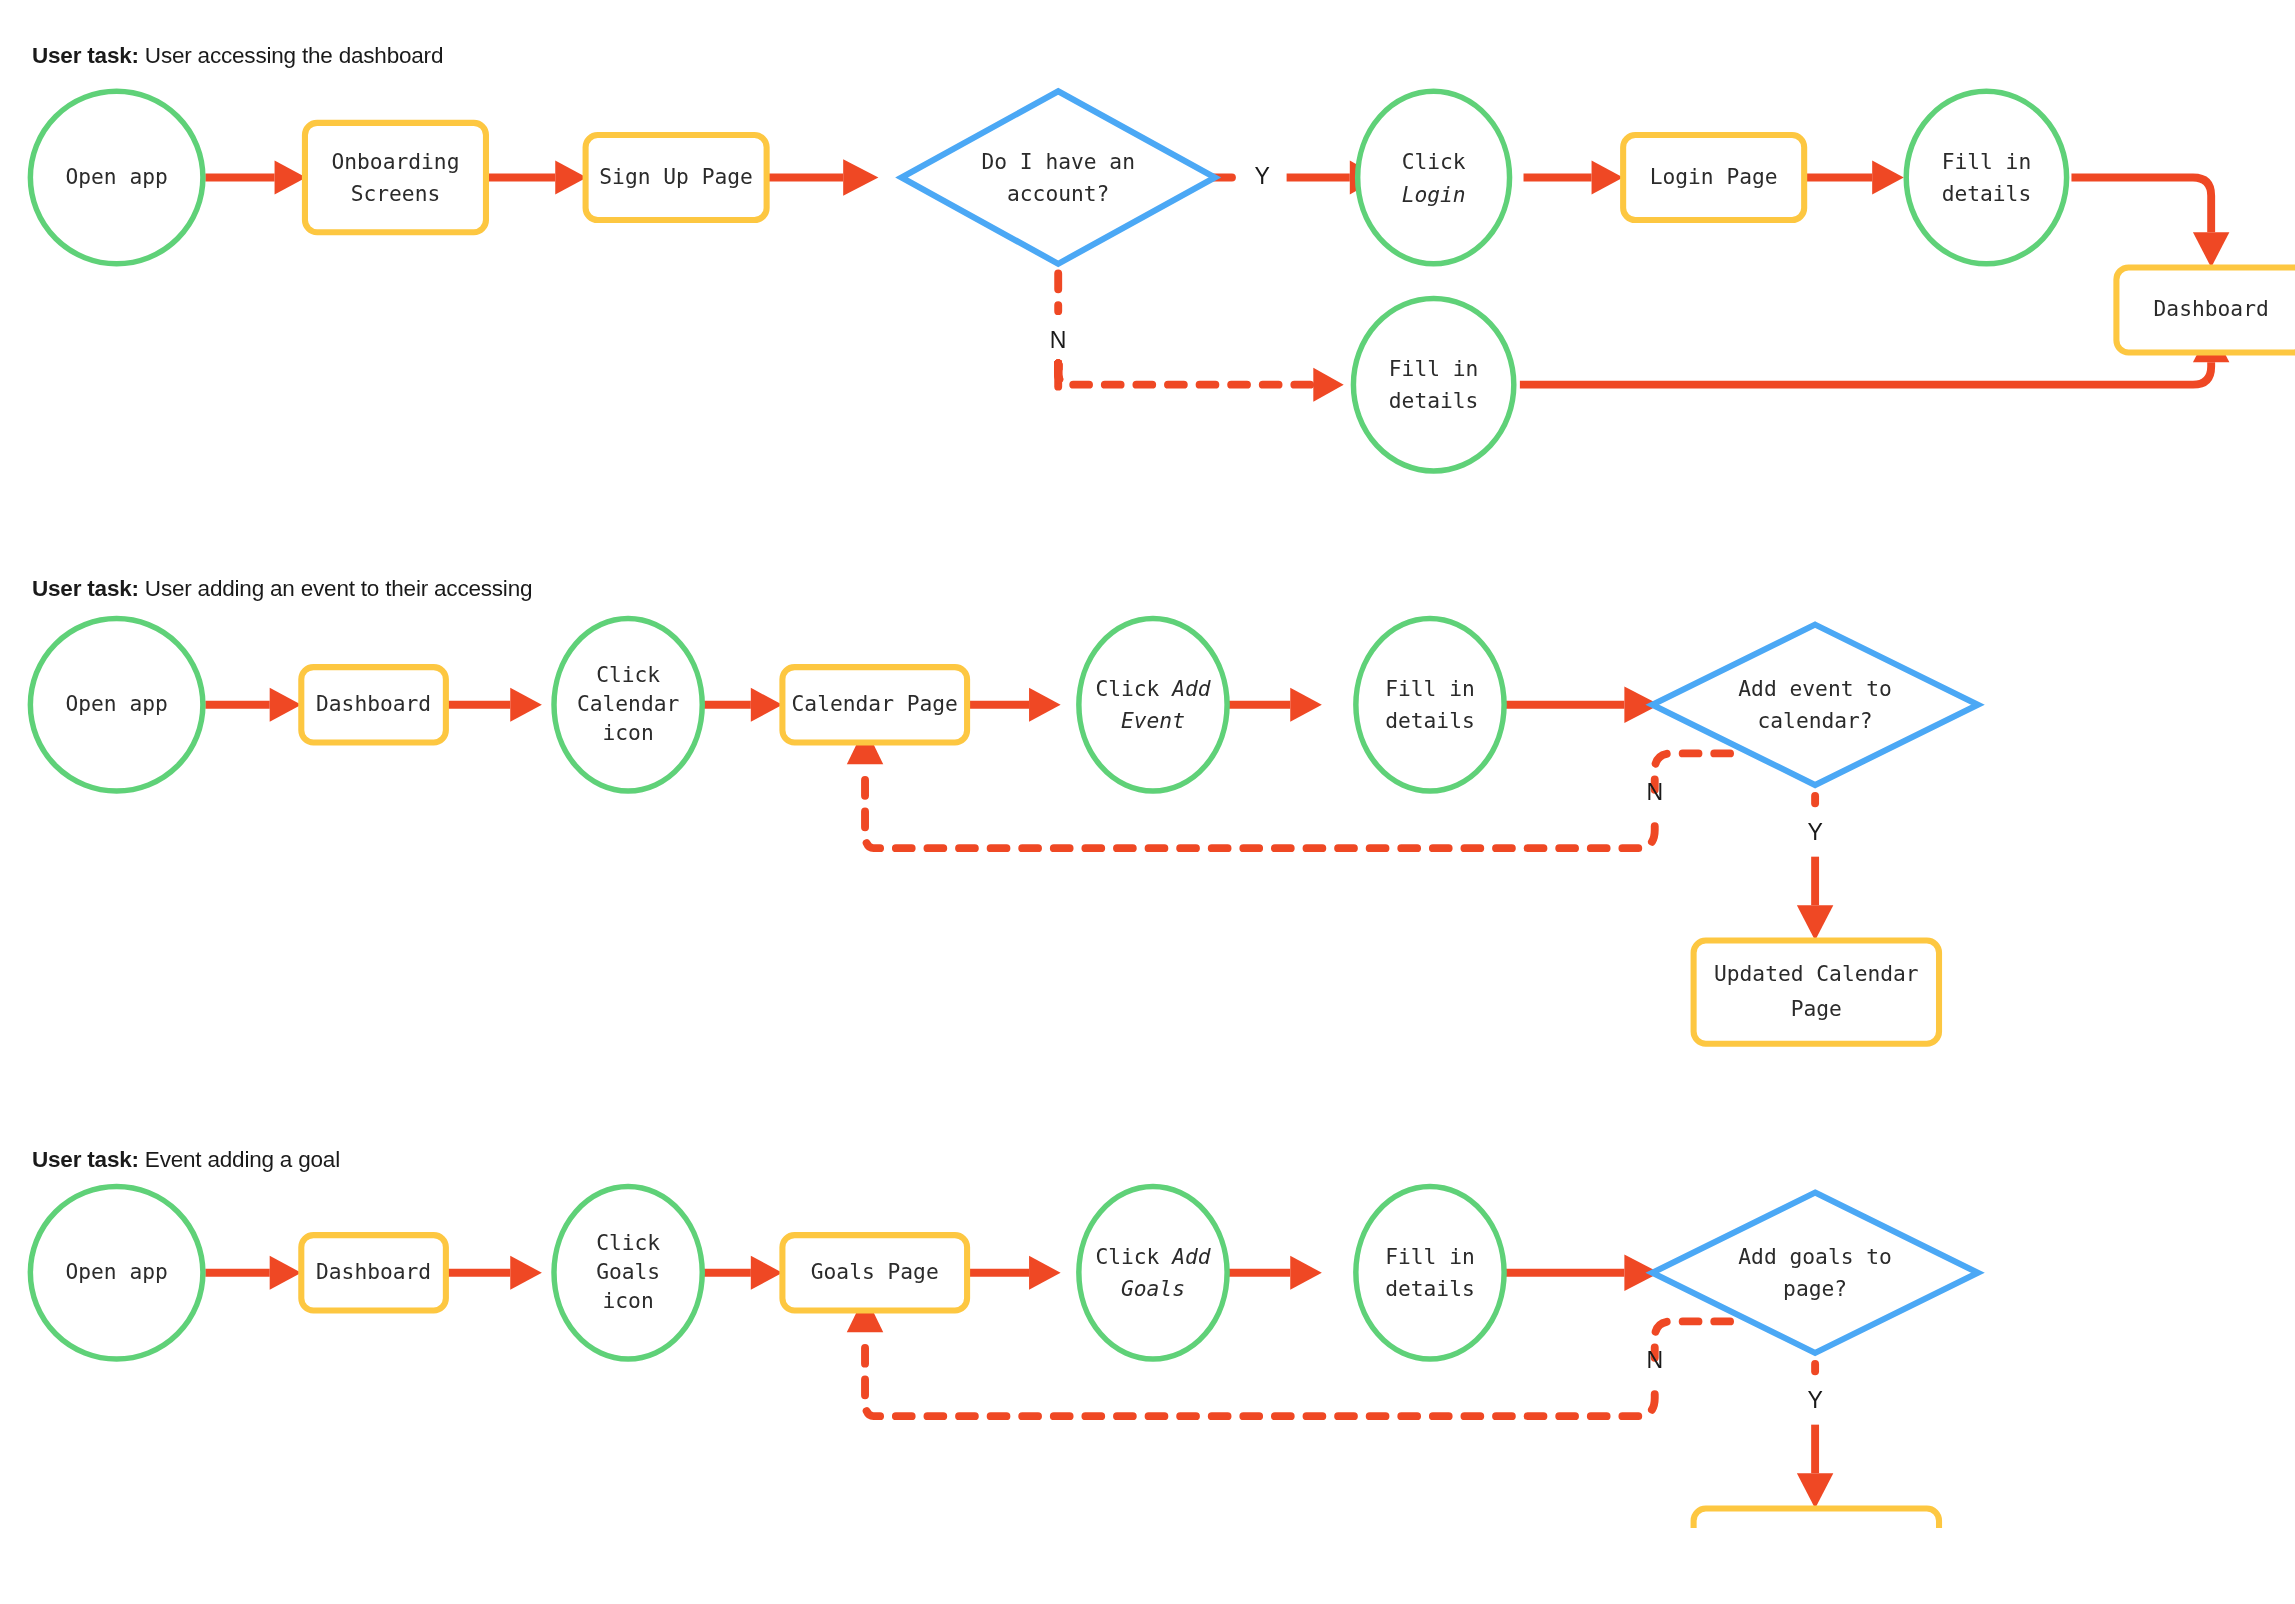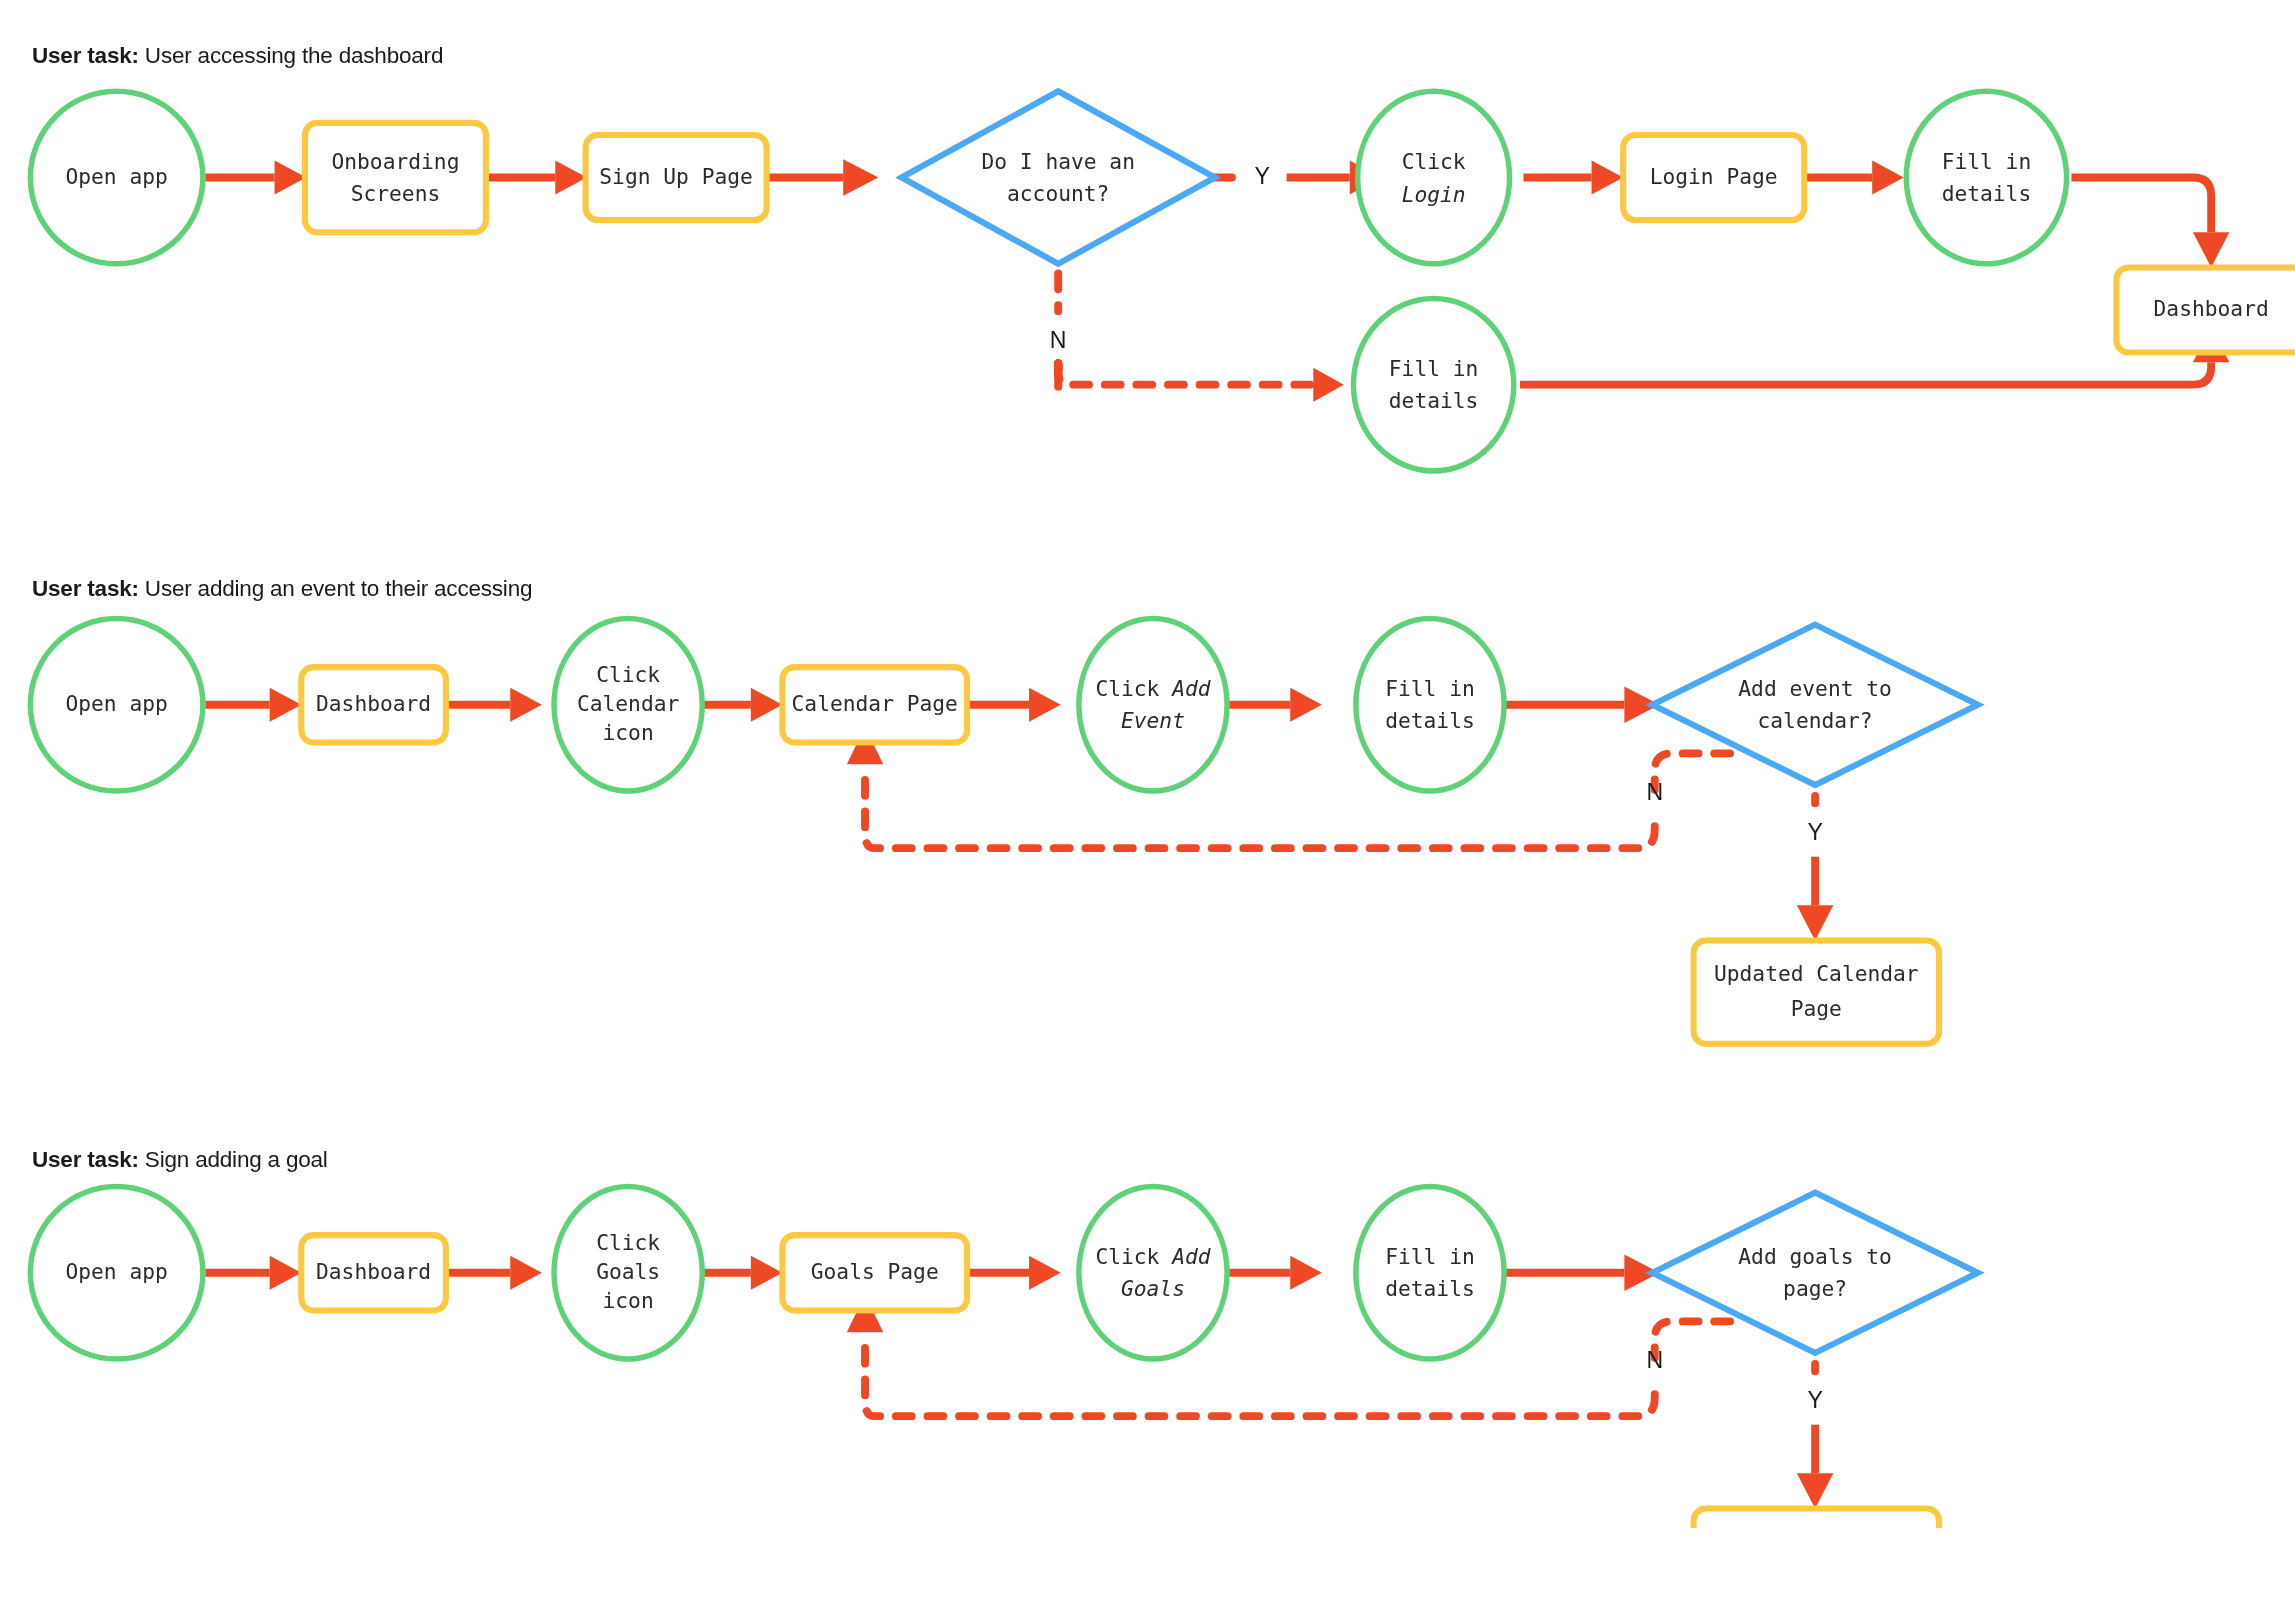--- a/index.html
+++ b/index.html
@@ -41,21 +41,21 @@
 </style>
 </head>
 <body>
 
 <div id="canvas">
 
   <div class="task-label" style="left:32px; top:43px;"><span class="tl-strong">User task:</span><span> User accessing the dashboard</span></div>
 
   <div class="task-label" style="left:32px; top:576px;"><span class="tl-strong">User task:</span><span> User adding an event to their accessing</span></div>
 
-  <div class="task-label" style="left:32px; top:1147px;"><span class="tl-strong">User task:</span><span> Sign adding a goal</span></div>
+  <div class="task-label" style="left:32px; top:1147px;"><span class="tl-strong">User task:</span><span> Event adding a goal</span></div>
 
   <svg class="flow" viewBox="0 0 3778 2640">
 
     <g>
 
       <g>
         <line class="edge" x1="338" y1="292" x2="452" y2="292"></line>
         <polygon class="arrowhead" points="452,264 504,292 452,320"></polygon>
 
         <line class="edge" x1="800" y1="292" x2="914" y2="292"></line>

